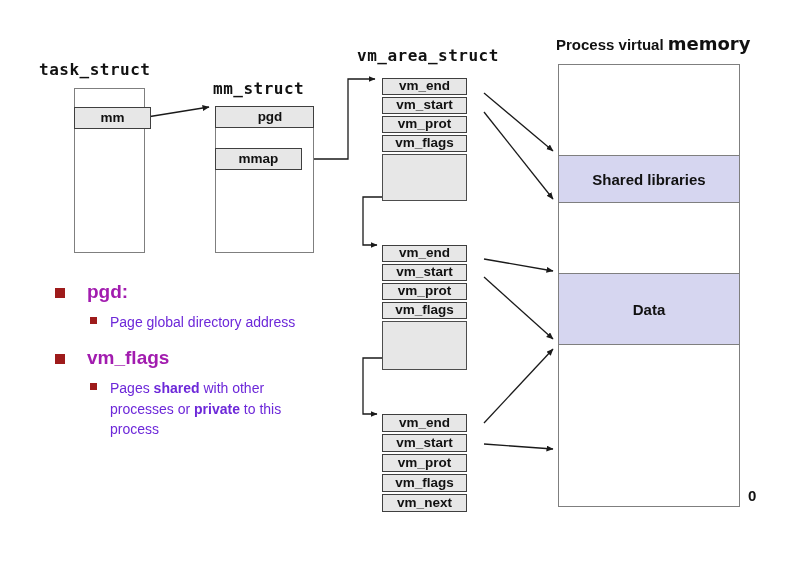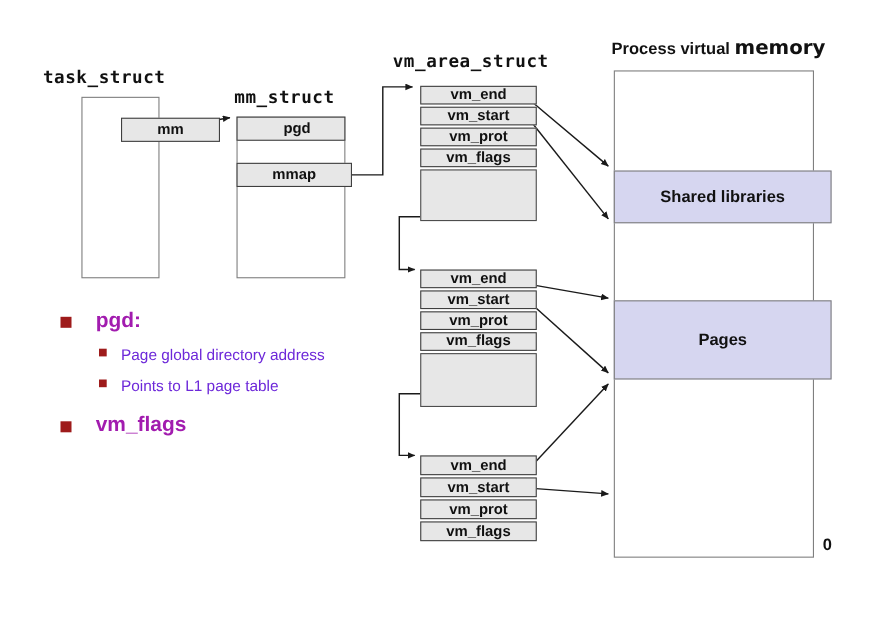--- a/index.html
+++ b/index.html
@@ -16,31 +16,31 @@
   .pvm-title .t-norm{font-weight:bold;font-size:15px;}
   .pvm-title .t-big{font-weight:bold;font-size:18px;font-family:"DejaVu Sans",sans-serif;}
   
   .obox{position:absolute;border:1.5px solid #7f7f7f;background:#ffffff;box-sizing:border-box;}
   
   .cell{
     position:absolute;border:1px solid #3f3f3f;background:#e7e7e7;box-sizing:border-box;
     font-weight:bold;font-size:13.5px;text-align:center;line-height:19px;color:#111;
   }
   
-  .vblock{position:absolute;width:106px;}
+  .vblock{position:absolute;width:85px;}
   .vrow{
     height:17px;margin-bottom:2px;border:1px solid #3f3f3f;background:#e7e7e7;
     box-sizing:border-box;font-weight:bold;font-size:13.5px;text-align:center;
     line-height:14px;color:#111;
   }
   .vrow3{height:18px;line-height:15px;}
   .vempty{border:1px solid #4d4d4d;background:#e7e7e7;box-sizing:border-box;}
   
   .region{
-    position:absolute;left:558px;width:198px;border:1px solid #7f7f7f;background:#d6d6f0;
+    position:absolute;left:558px;width:182px;border:1px solid #7f7f7f;background:#d6d6f0;
     box-sizing:border-box;display:flex;align-items:center;justify-content:center;
     font-weight:bold;font-size:15px;color:#111;
   }
   .zero{position:absolute;left:748px;top:487px;font-weight:bold;font-size:15px;color:#111;}
   
   .notes{position:absolute;left:55px;top:281px;width:310px;}
   .note{margin-bottom:15px;}
   .note-head{display:flex;align-items:flex-start;margin-bottom:9px;}
   .b1{flex:none;width:10px;height:10px;background:#9e1b1b;margin:7px 22px 0 0;}
   .note-head .head-text{font-weight:bold;font-size:19px;color:#a21caf;}
@@ -76,25 +76,25 @@
   </svg>
 
   <div class="mono-title" style="left:39px;top:60px;">task_struct</div>
   <div class="mono-title" style="left:213px;top:79px;">mm_struct</div>
   <div class="mono-title" style="left:357px;top:46px;">vm_area_struct</div>
   <div class="pvm-title">
     <span class="t-norm">Process virtual </span><span class="t-big">memory</span>
   </div>
 
   <div class="obox" style="left:74px;top:88px;width:71px;height:165px;"></div>
-  <div class="cell" style="left:74px;top:107px;width:90px;height:22px;margin-left:36px;">mm</div>
+  <div class="cell" style="left:74px;top:107px;width:77px;height:22px;">mm</div>
 
   <div class="obox" style="left:215px;top:106px;width:99px;height:147px;"></div>
   <div class="cell" style="left:215px;top:106px;width:99px;height:22px;padding-left:11px;">pgd</div>
-  <div class="cell" style="left:215px;top:148px;width:105px;height:22px;">mmap</div>
+  <div class="cell" style="left:215px;top:148px;width:87px;height:22px;">mmap</div>
 
   <div class="vblock" style="left:382px;top:78px;">
     <div class="vrow">vm_end</div>
     <div class="vrow">vm_start</div>
     <div class="vrow">vm_prot</div>
     <div class="vrow">vm_flags</div>
     <div class="vempty" style="height:47px;"></div>
   </div>
 
   <div class="vblock" style="left:382px;top:245px;">
@@ -103,48 +103,49 @@
     <div class="vrow">vm_prot</div>
     <div class="vrow">vm_flags</div>
     <div class="vempty" style="height:49px;"></div>
   </div>
 
   <div class="vblock" style="left:382px;top:414px;">
     <div class="vrow vrow3">vm_end</div>
     <div class="vrow vrow3">vm_start</div>
     <div class="vrow vrow3">vm_prot</div>
     <div class="vrow vrow3">vm_flags</div>
+    <div class="vrow vrow3">vm_next</div>
   </div>
 
   <div class="obox" style="left:558px;top:64px;width:182px;height:443px;"></div>
   <div class="region" style="top:155px;height:48px;">Shared libraries</div>
-  <div class="region" style="top:273px;height:72px;">Pages</div>
+  <div class="region" style="top:273px;height:72px;">Data</div>
   <div class="zero">0</div>
 
   <div class="notes">
 
     <div class="note">
       <div class="note-head">
         <span class="b1"></span>
         <span class="head-text">pgd:</span>
       </div>
       <div class="sub">
         <span class="b2"></span>
         <span class="subtext">Page global directory address</span>
       </div>
-      <div class="sub">
-        <span class="b2"></span>
-        <span class="subtext">Points to L1 page table</span>
-      </div>
     </div>
 
     <div class="note">
     </div>
 
     <div class="note">
       <div class="note-head">
         <span class="b1"></span>
         <span class="head-text">vm_flags</span>
       </div>
+      <div class="sub">
+        <span class="b2"></span>
+        <span class="subtext"><span>Pages </span><span class="bold">shared</span><span> with other processes or </span><span class="bold">private</span><span> to this process</span></span>
+      </div>
     </div>
 
   </div>
 </div>
 
 </body></html>

